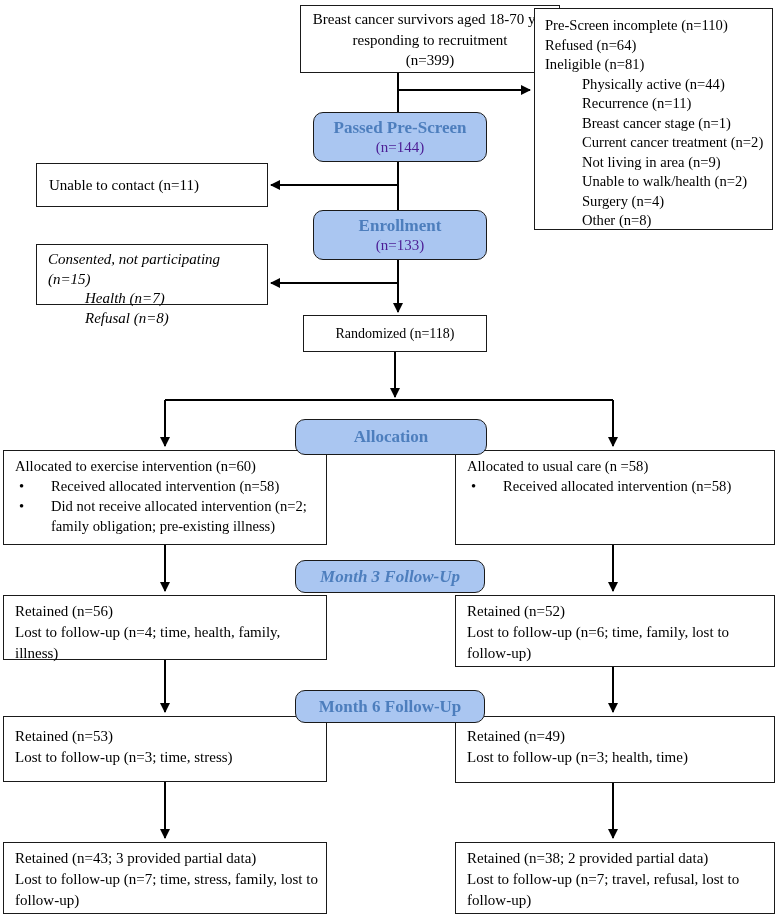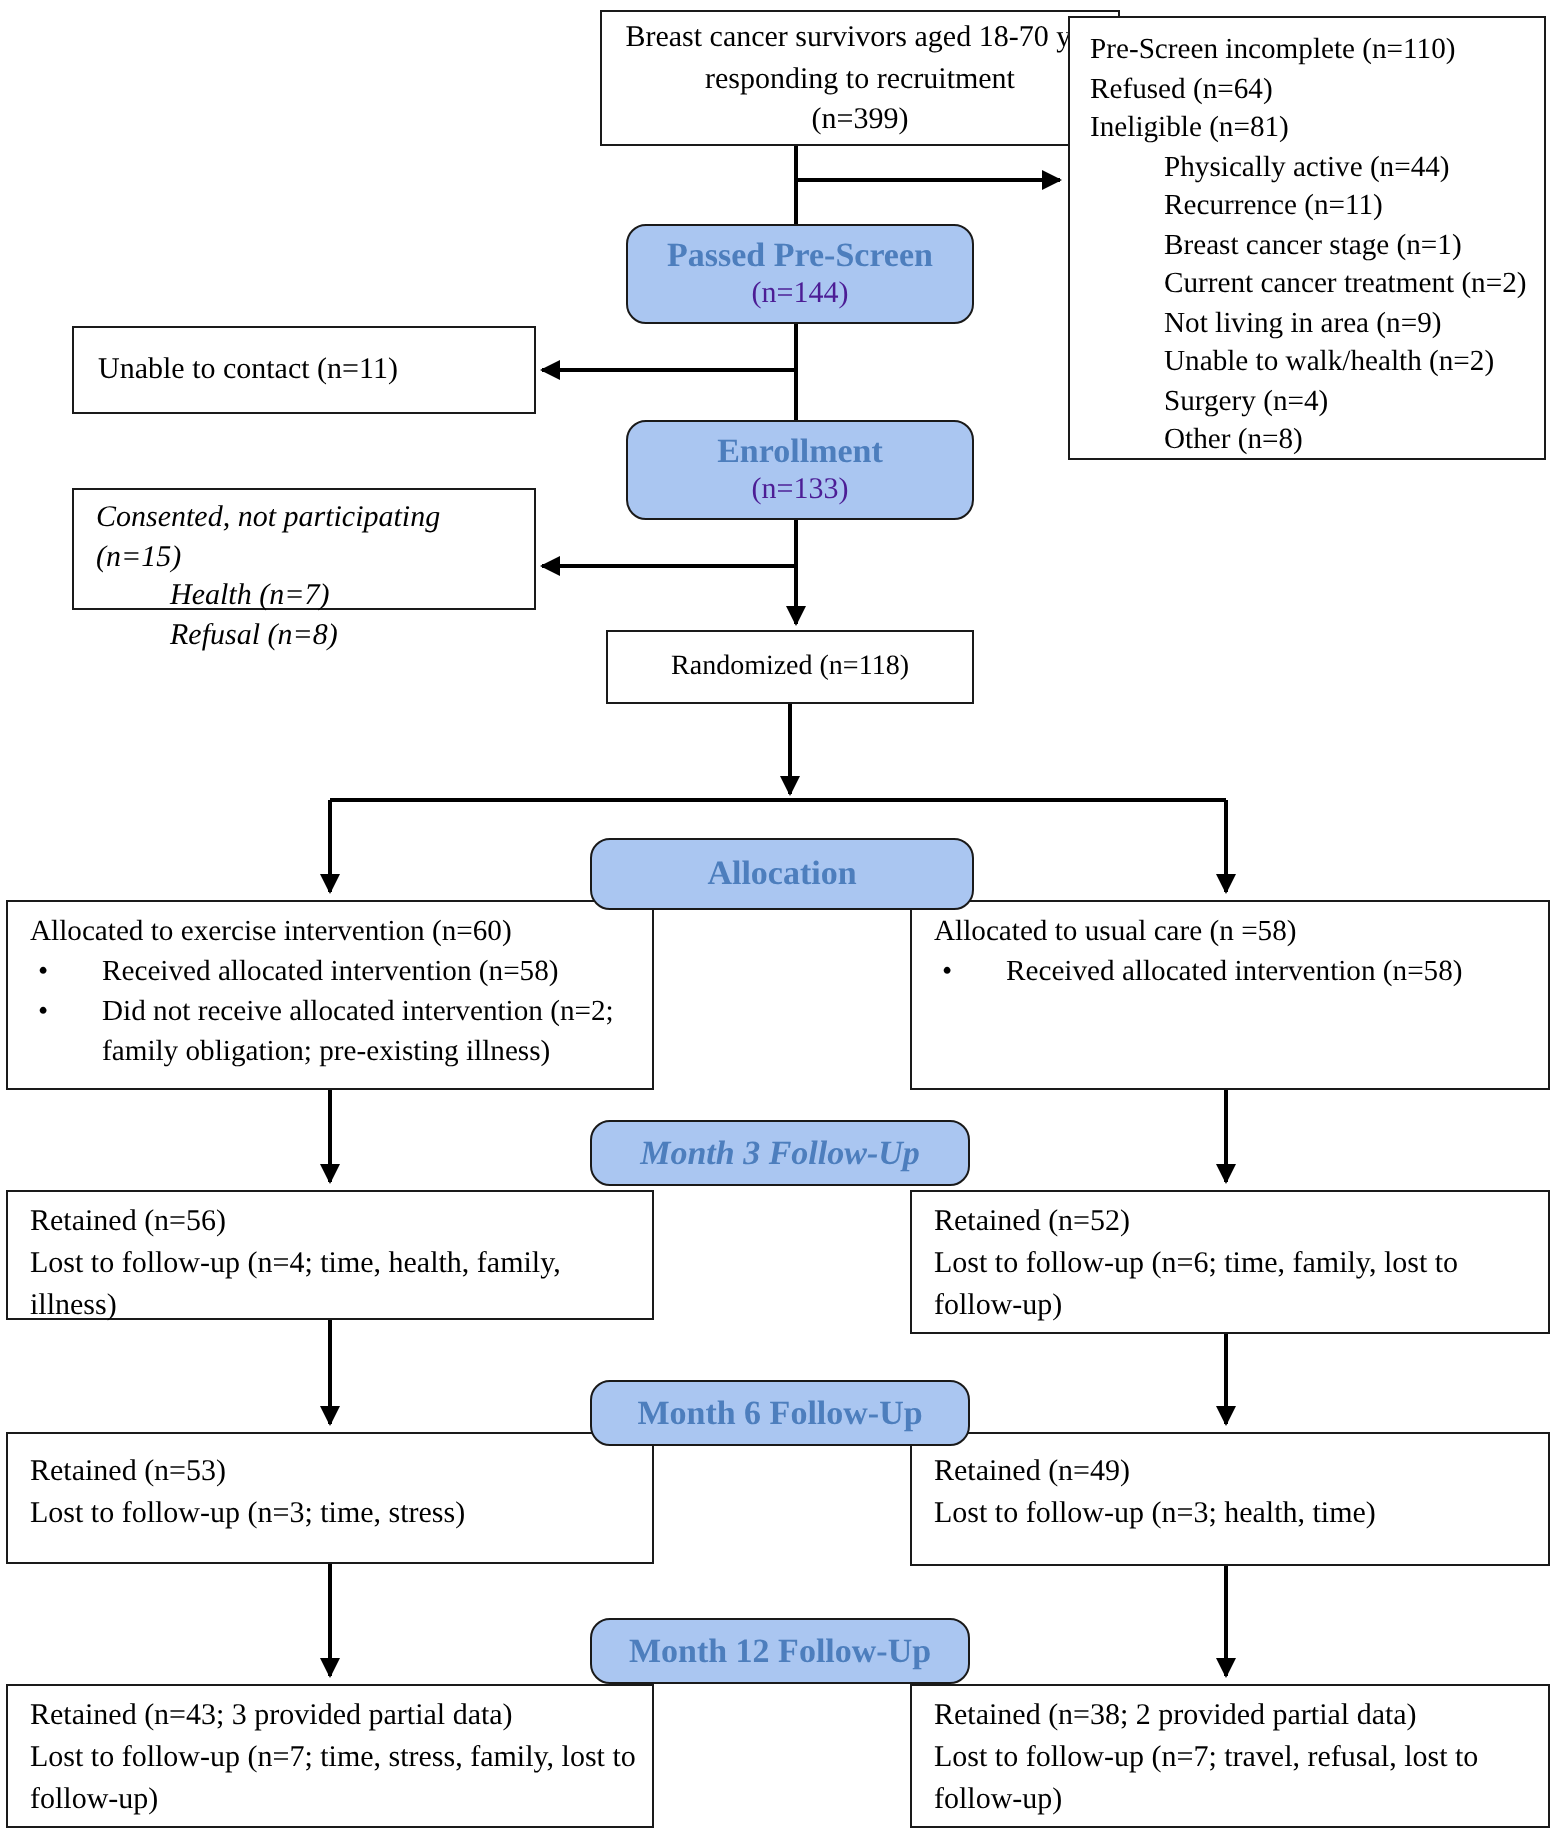--- a/index.html
+++ b/index.html
@@ -145,23 +145,20 @@
   <div class="box pad" style="left:3px;top:716px;width:324px;height:66px;line-height:21px;font-size:15px;padding-top:9px;">
     <span class="line">Retained (n=53)</span>
     <span class="line">Lost to follow-up (n=3; time, stress)</span>
   </div>
 
   <div class="box pad" style="left:455px;top:716px;width:320px;height:67px;line-height:21px;font-size:15px;padding-top:9px;">
     <span class="line">Retained (n=49)</span>
     <span class="line">Lost to follow-up (n=3; health, time)</span>
   </div>
 
-  <div class="pill" style="left:295px;top:809px;width:190px;height:33px;">
-    <span class="pill-title">Month 12 Follow-Up</span>
-  </div>
 
   <div class="box pad" style="left:3px;top:842px;width:324px;height:72px;line-height:21px;font-size:15px;">
     <span class="line">Retained (n=43; 3 provided partial data)</span>
     <span class="line">Lost to follow-up (n=7; time, stress, family, lost to follow-up)</span>
   </div>
 
   <div class="box pad" style="left:455px;top:842px;width:320px;height:72px;line-height:21px;font-size:15px;">
     <span class="line">Retained (n=38; 2 provided partial data)</span>
     <span class="line">Lost to follow-up (n=7; travel, refusal, lost to follow-up)</span>
   </div>

